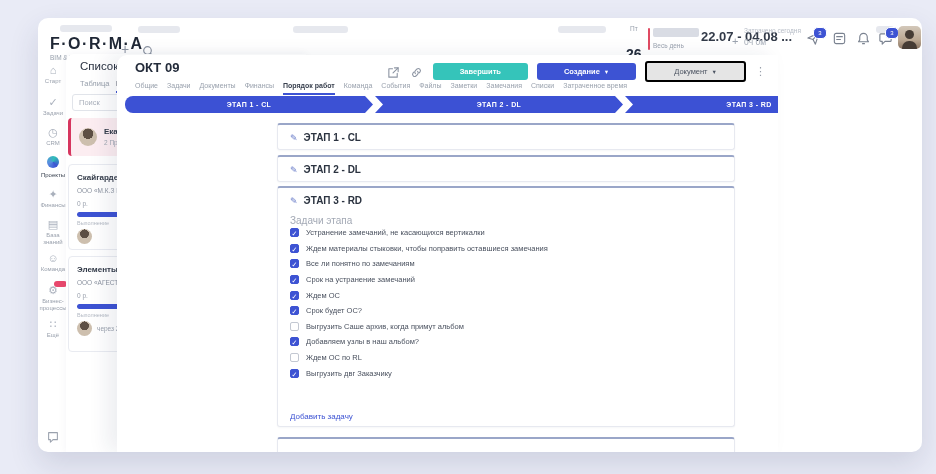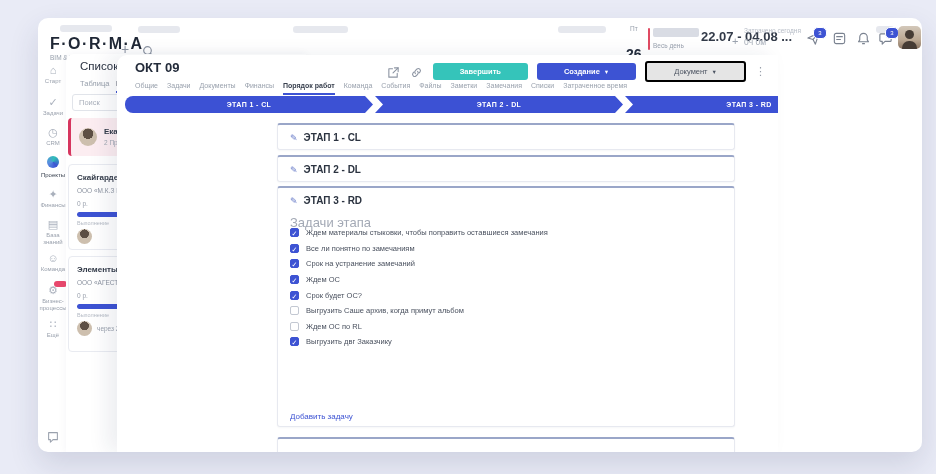--- a/index.html
+++ b/index.html
@@ -107,21 +107,21 @@
 
   .scard{position:absolute;left:160px;width:458px;background:#fff;border:1px solid #e7e9f0;
     border-top:2px solid #9aa6c8;border-radius:3px;box-shadow:0 1px 2px rgba(30,40,80,.04);box-sizing:border-box}
   .scard.k0{top:68px;height:27px}
   .scard.k1{top:100px;height:27px}
   .scard.k2{top:131px;height:241px}
   .scard.k3{top:382px;height:60px}
   .sc-titlerow{position:absolute;left:12px;top:0;height:25px;display:flex;align-items:center;gap:6px}
   .sc-icon{color:#6377c6;font-size:9px;transform:rotate(0deg)}
   .sc-title{font-size:10px;font-weight:700;color:#2b3340;white-space:nowrap}
-  .sc-sub{position:absolute;left:12px;top:27px;font-size:13px;color:#a3a9b5}
+  .sc-sub{position:absolute;left:12px;top:27px;font-size:10px;color:#a3a9b5}
   .tasks{position:absolute;left:12px;top:37px;right:10px}
   .task-row{height:15.6px;display:flex;align-items:center;gap:7px}
   .cb{width:9px;height:9px;border-radius:2px;border:1px solid #c3c8d2;background:#fff;flex:none;cursor:pointer;
     font-size:7px;line-height:9px;text-align:center;color:transparent;box-sizing:border-box}
   .cb.on{background:#3d53d3;border-color:#3d53d3;color:#fff}
   .cb.on::before{content:"✓"}
   .task-label{font-size:7.5px;color:#49505e;white-space:nowrap}
   .add-task{position:absolute;left:12px;top:224px;font-size:8px;color:#3d53d3;cursor:pointer}
 </style>
 </head>
@@ -333,20 +333,24 @@
 
     <div class="scard k2">
       <div class="sc-titlerow">
           <span class="sc-icon">✎</span>
         <span class="sc-title">ЭТАП 3 - RD</span>
         </div>
       <div class="sc-sub">Задачи этапа</div>
       <div class="tasks">
         <div class="task-row">
             <span class="cb on"></span>
+            <span class="task-label">Устранение замечаний, не касающихся вертикалки</span>
+          </div>
+        <div class="task-row">
+            <span class="cb on"></span>
             <span class="task-label">Ждем материалы стыковки, чтобы поправить оставшиеся замечания</span>
           </div>
         <div class="task-row">
             <span class="cb on"></span>
             <span class="task-label">Все ли понятно по замечаниям</span>
           </div>
         <div class="task-row">
             <span class="cb on"></span>
             <span class="task-label">Срок на устранение замечаний</span>
           </div>
@@ -356,20 +360,24 @@
           </div>
         <div class="task-row">
             <span class="cb on"></span>
             <span class="task-label">Срок будет ОС?</span>
           </div>
         <div class="task-row">
             <span class="cb"></span>
             <span class="task-label">Выгрузить Саше архив, когда примут альбом</span>
           </div>
         <div class="task-row">
+            <span class="cb on"></span>
+            <span class="task-label">Добавляем узлы в наш альбом?</span>
+          </div>
+        <div class="task-row">
             <span class="cb"></span>
             <span class="task-label">Ждем ОС по RL</span>
           </div>
         <div class="task-row">
             <span class="cb on"></span>
             <span class="task-label">Выгрузить двг Заказчику</span>
           </div>
       </div>
       <div class="add-task">Добавить задачу</div>
     </div>

